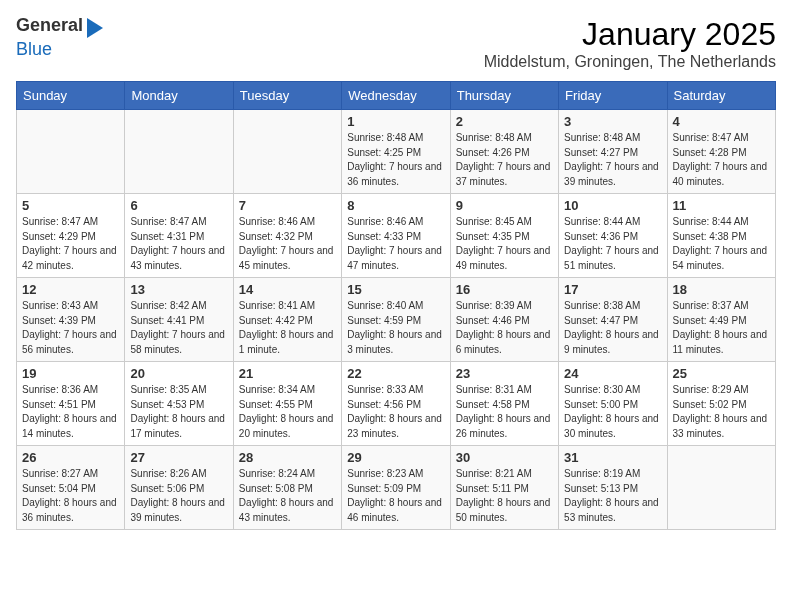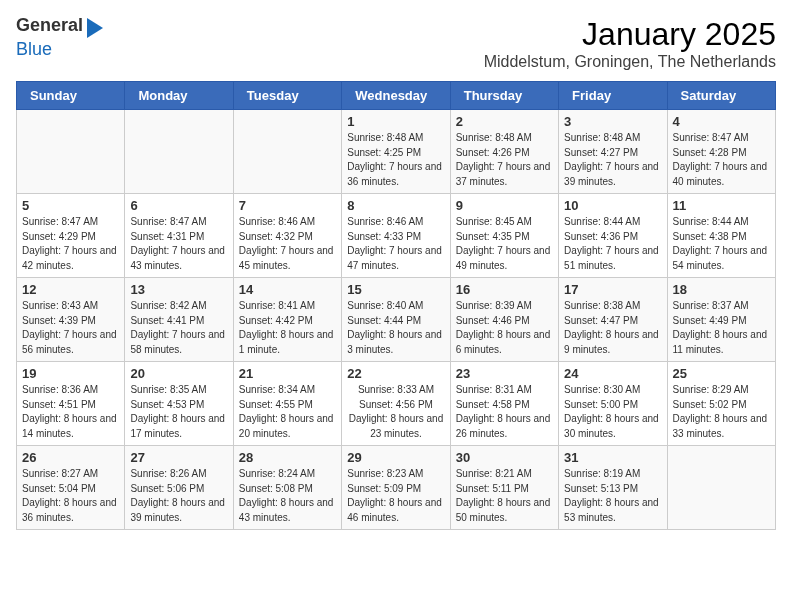--- a/index.html
+++ b/index.html
@@ -51,23 +51,23 @@
     }
     table {
       width: 100%;
       border-collapse: collapse;
       table-layout: fixed;
     }
     thead th {
       background-color: #3a6bba;
       color: #fff;
       text-align: left;
-      padding: 6px 13px;
+      padding: 6px 6px;
       font-size: 13px;
-      font-weight: bold;
+      font-weight: normal;
       border: 1px solid #2a5aaa;
     }
     tbody td {
       border: 1px solid #ccc;
       vertical-align: top;
       padding: 4px 5px;
       height: 80px;
       font-size: 10.5px;
       color: #333;
       background: #fff;
@@ -213,21 +213,21 @@
         </td>
         <td>
           <div class="day-number">14</div>
           <div class="day-detail" style="white-space: pre-line;">Sunrise: 8:41 AM
 Sunset: 4:42 PM
 Daylight: 8 hours and 1 minute.</div>
         </td>
         <td>
           <div class="day-number">15</div>
           <div class="day-detail" style="white-space: pre-line;">Sunrise: 8:40 AM
-Sunset: 4:44 PM
+Sunset: 4:59 PM
 Daylight: 8 hours and 3 minutes.</div>
         </td>
         <td>
           <div class="day-number">16</div>
           <div class="day-detail" style="white-space: pre-line;">Sunrise: 8:39 AM
 Sunset: 4:46 PM
 Daylight: 8 hours and 6 minutes.</div>
         </td>
         <td>
           <div class="day-number">17</div>
@@ -256,21 +256,21 @@
 Daylight: 8 hours and 17 minutes.</div>
         </td>
         <td>
           <div class="day-number">21</div>
           <div class="day-detail" style="white-space: pre-line;">Sunrise: 8:34 AM
 Sunset: 4:55 PM
 Daylight: 8 hours and 20 minutes.</div>
         </td>
         <td>
           <div class="day-number">22</div>
-          <div class="day-detail" style="white-space: pre-line; text-align: center;">Sunrise: 8:33 AM
+          <div class="day-detail" style="white-space: pre-line;">Sunrise: 8:33 AM
 Sunset: 4:56 PM
 Daylight: 8 hours and 23 minutes.</div>
         </td>
         <td>
           <div class="day-number">23</div>
           <div class="day-detail" style="white-space: pre-line;">Sunrise: 8:31 AM
 Sunset: 4:58 PM
 Daylight: 8 hours and 26 minutes.</div>
         </td>
         <td>

